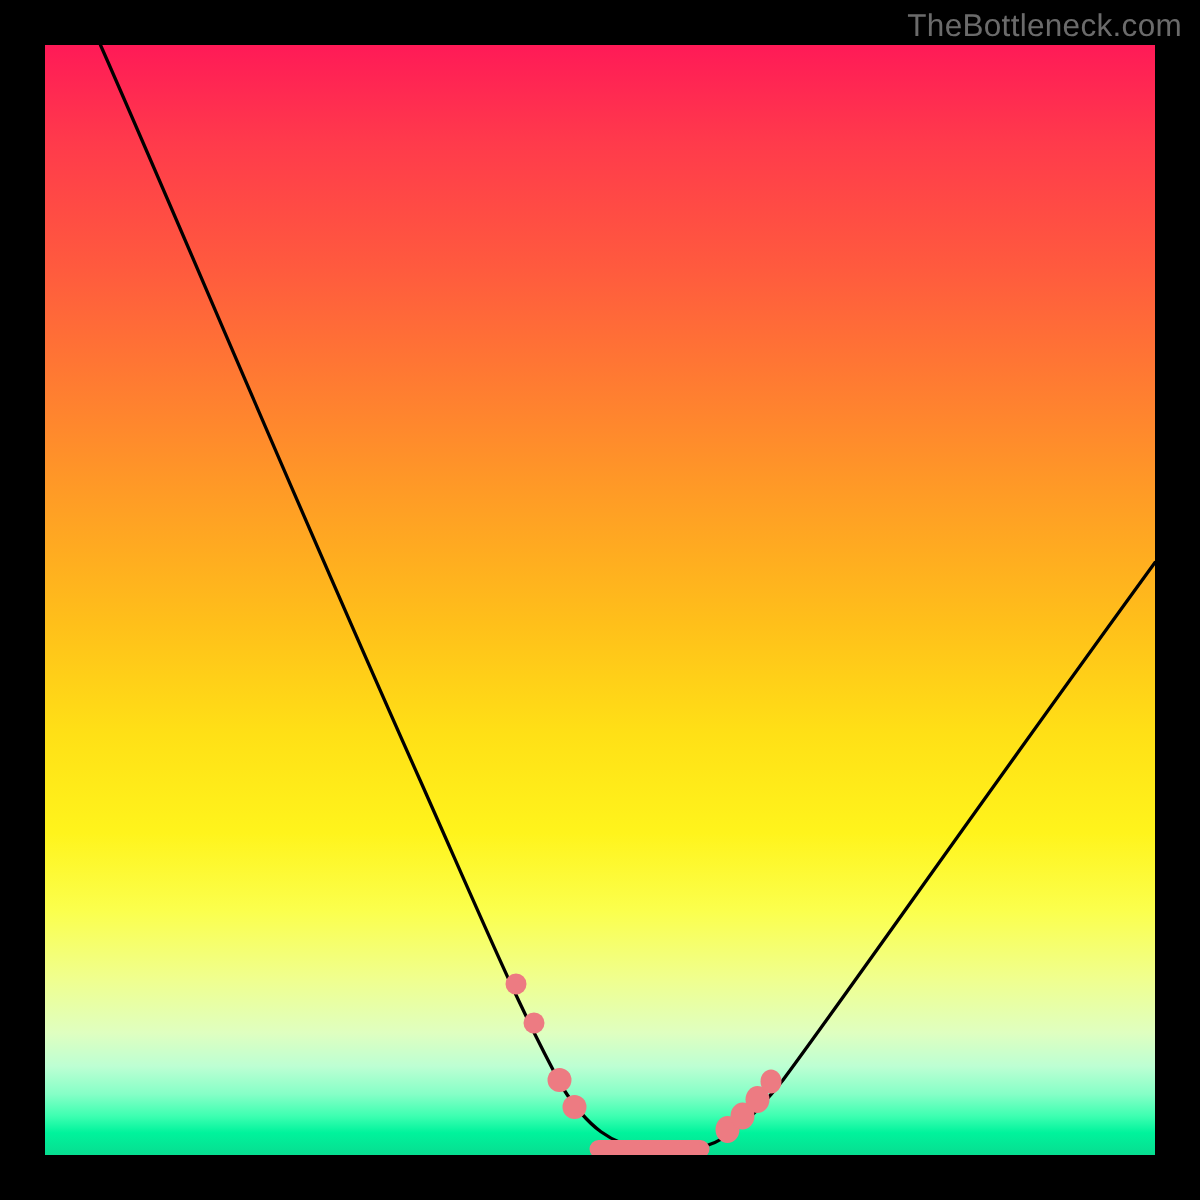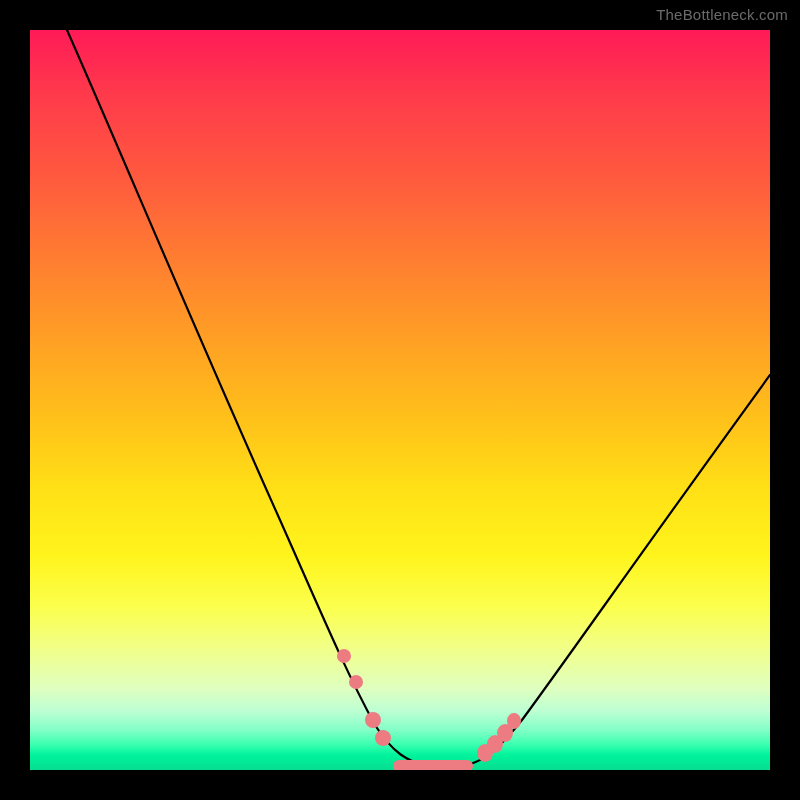--- a/index.html
+++ b/index.html
@@ -43,21 +43,21 @@
       #3dffb1 96.5%,
       #00f39c 98%,
       #07dd90 100%
     );
   }
   .watermark {
     position: absolute;
     top: 6px;
     right: 12px;
     color: #6b6b6b;
-    font-size: 15px;
+    font-size: 21px;
     font-weight: 400;
     letter-spacing: 0.2px;
     user-select: none;
   }
   svg.curves {
     position: absolute;
     left: 0;
     top: 0;
     width: 740px;
     height: 740px;

